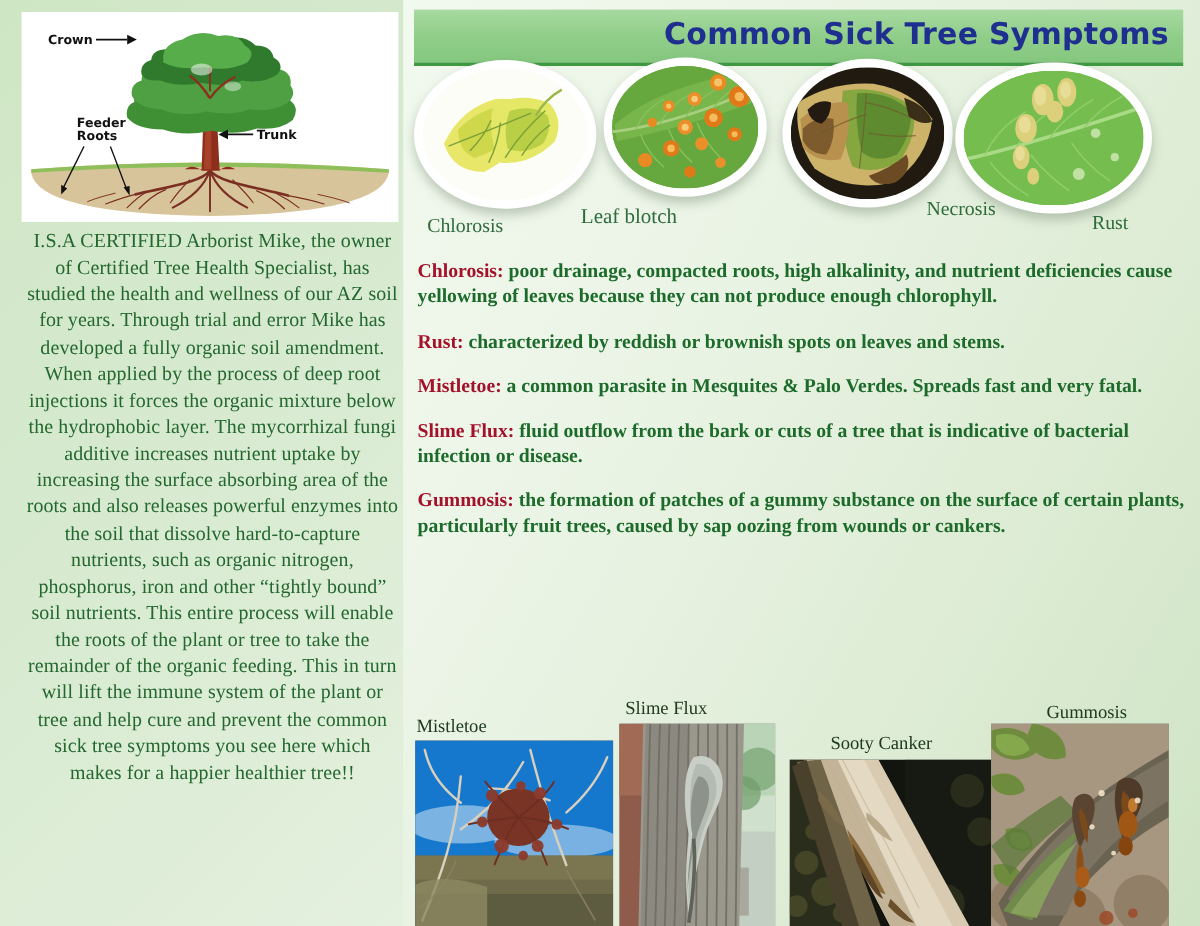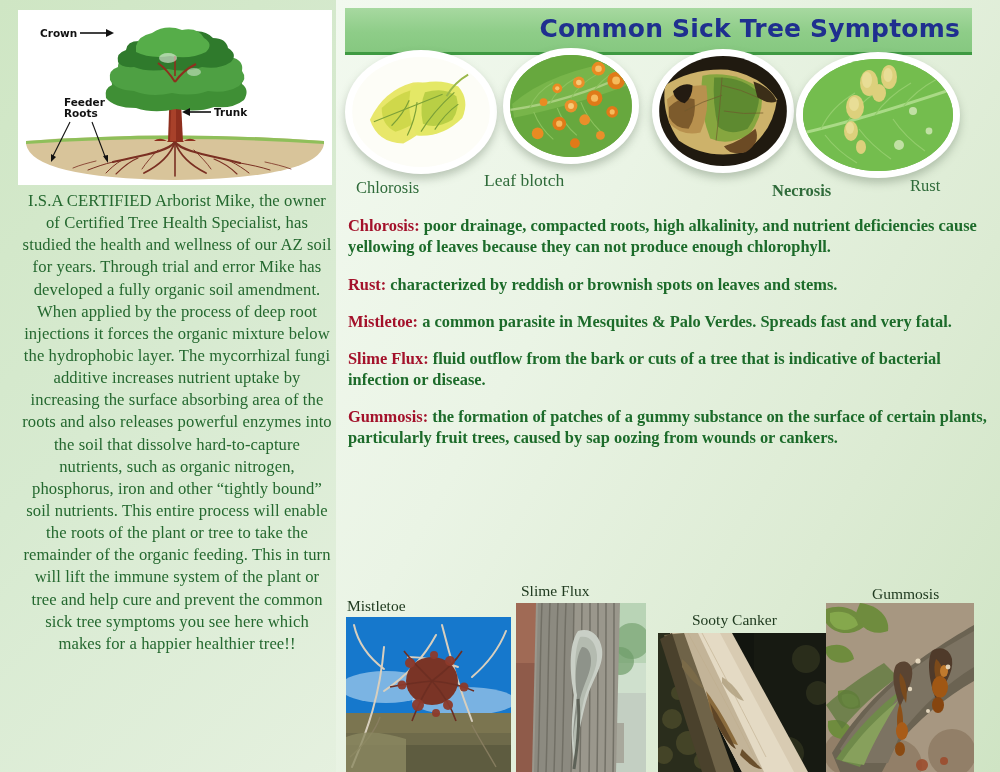--- a/index.html
+++ b/index.html
@@ -29,20 +29,21 @@
 
   
   .right-panel{
     position:absolute;left:336px;top:0;width:664px;height:772px;
     background:linear-gradient(120deg,#f2f9ef 0%, #eaf4e5 35%, #dcebd3 72%, #cfe4c4 100%);
   }
   .title-bar{
     position:absolute;left:9px;top:8px;width:627px;height:44px;
     background:linear-gradient(180deg,#a7d9a0 0%, #8ecd88 55%, #86c880 100%);
     border-bottom:3px solid #3f9a42;
+    padding-left:14px;
   }
   .title-bar .title{
     position:absolute;right:12px;top:6px;
     font-family:"DejaVu Sans", sans-serif;
     font-weight:bold;font-size:25px;color:#1f2f8f;
     letter-spacing:.2px;white-space:nowrap;
   }
 
   
   .circle-row{position:absolute;left:0;top:48px;width:664px;height:150px;}
@@ -238,21 +239,21 @@
             <path d="M96 26 Q114 32 120 46 Q112 50 100 42 Z" fill="#3b2e18"></path>
             <g stroke="#6f5a2e" stroke-width="1" fill="none" opacity=".7">
               <path d="M64 22 Q62 54 58 86"></path>
                 <path d="M64 40 Q44 46 26 56"></path>
               <path d="M66 56 Q86 60 106 58"></path>
                 <path d="M64 30 Q84 34 100 42"></path>
             </g>
           </svg>
         </div>
       </div>
-      <div class="circ-cap" style="left:436px;top:133px;font-weight:bold;">Necrosis</div>
+      <div class="circ-cap" style="left:436px;top:116px;">Necrosis</div>
 
       <div class="circ" style="left:460px;top:4px;width:164px;height:126px;">
         <div class="photo">
           <svg viewBox="0 0 150 112">
             <rect width="150" height="112" fill="#6fb74a"></rect>
             <path d="M0 0 H150 V112 H0 Z" fill="#74bd4e"></path>
             <path d="M0 74 Q54 62 150 30" stroke="#a9da86" stroke-width="3" fill="none"></path>
             <g stroke="#93cd6c" stroke-width="1.2" fill="none">
               <path d="M18 70 Q28 48 52 34"></path>
                 <path d="M44 64 Q56 42 82 28"></path>

